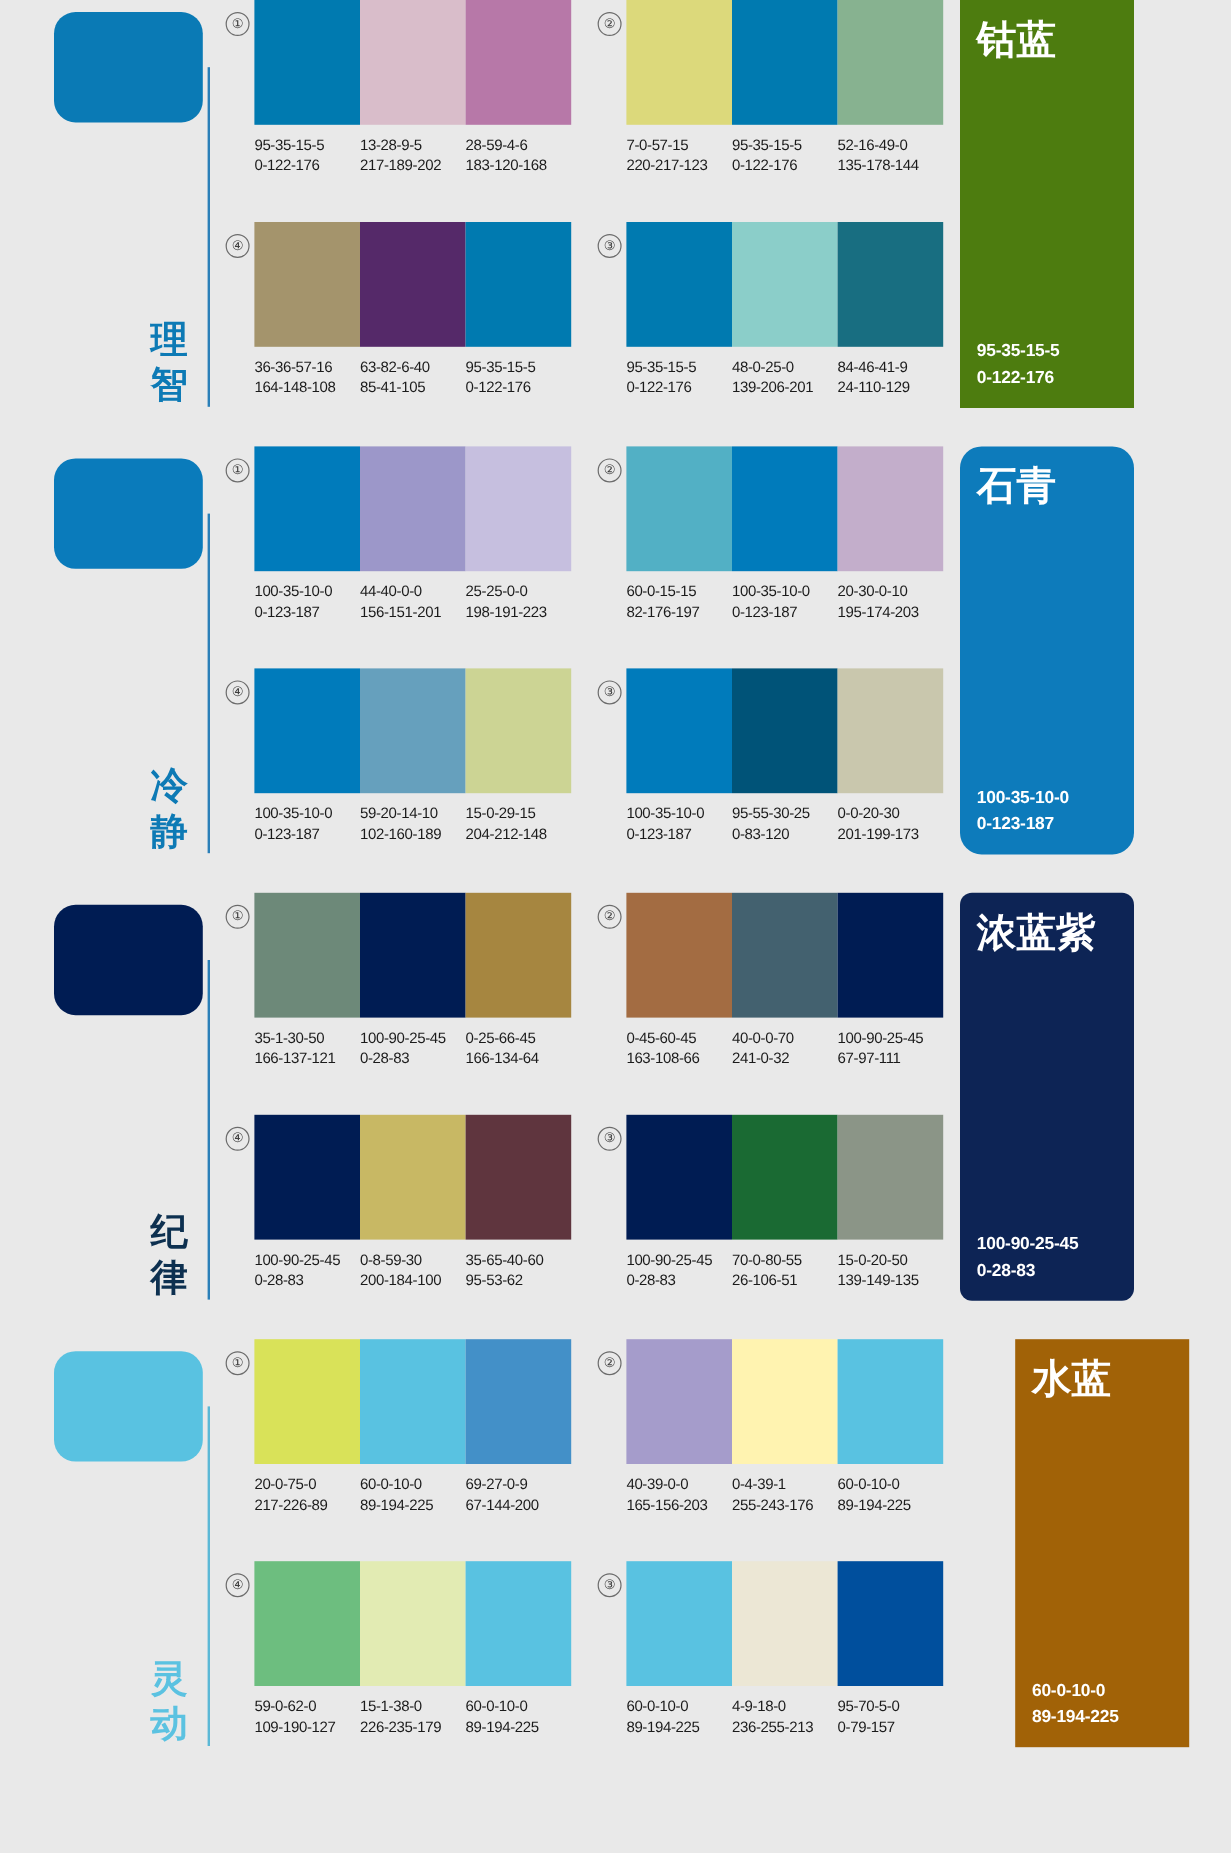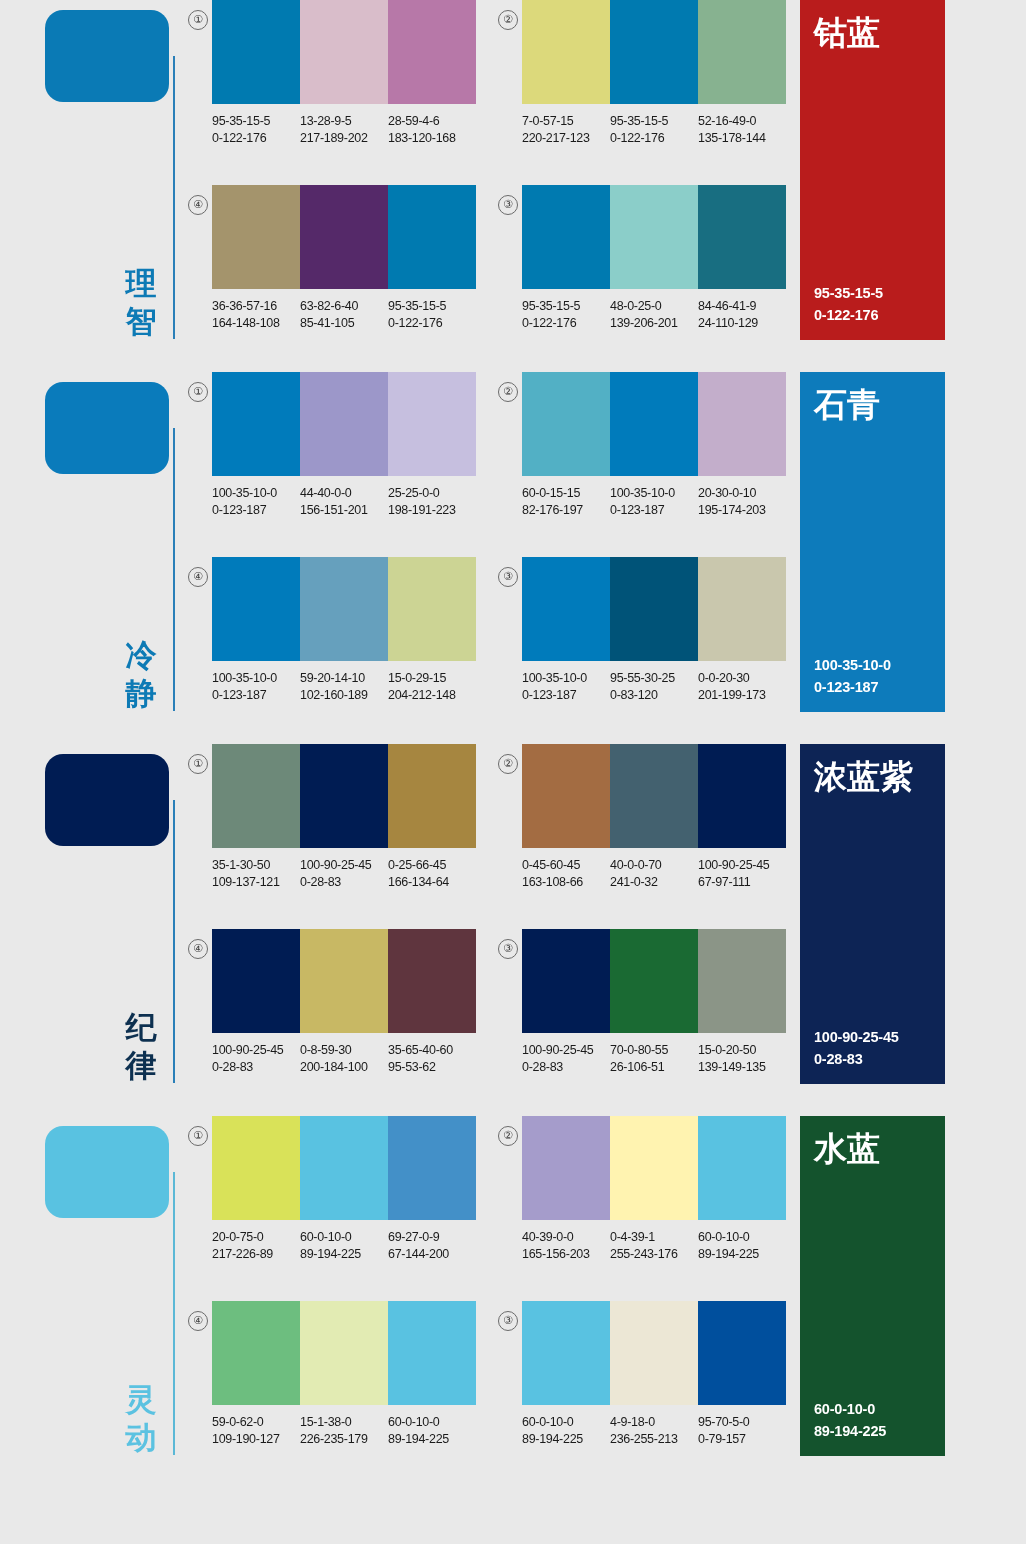--- a/index.html
+++ b/index.html
@@ -263,21 +263,21 @@
               <span class="rgb">139-206-201</span>
             </div>
             <div class="label">
               <span class="cmyk">84-46-41-9</span>
               <span class="rgb">24-110-129</span>
             </div>
           </div>
         </div>
       </div>
       <div class="keypanel-wrap">
-        <div class="keypanel" style="background: #b91c1c;">
+        <div class="keypanel" style="background: #4d7c0f;">
           <div class="keypanel-title" style="color: rgb(255, 255, 255);">钴蓝</div>
           <div class="keypanel-codes" style="color: rgb(255, 255, 255);">
             <span>95-35-15-5</span>
             <span>0-122-176</span>
           </div>
         </div>
       </div>
     </div>
     <div class="section">
       <div class="identity">
@@ -372,21 +372,21 @@
               <span class="rgb">0-83-120</span>
             </div>
             <div class="label">
               <span class="cmyk">0-0-20-30</span>
               <span class="rgb">201-199-173</span>
             </div>
           </div>
         </div>
       </div>
       <div class="keypanel-wrap">
-        <div class="keypanel" style="background: rgb(13, 123, 187);">
+        <div class="keypanel" style="background: rgb(13, 123, 187); border-radius: 18px;">
           <div class="keypanel-title" style="color: rgb(255, 255, 255);">石青</div>
           <div class="keypanel-codes" style="color: rgb(255, 255, 255);">
             <span>100-35-10-0</span>
             <span>0-123-187</span>
           </div>
         </div>
       </div>
     </div>
     <div class="section">
       <div class="identity">
@@ -401,21 +401,21 @@
         <div class="group">
           <div class="group-index">①</div>
           <div class="swatch-row">
             <div class="swatch" style="background: rgb(109, 137, 121);"></div>
             <div class="swatch" style="background: rgb(0, 28, 83);"></div>
             <div class="swatch" style="background: rgb(166, 134, 64);"></div>
           </div>
           <div class="label-row">
             <div class="label">
               <span class="cmyk">35-1-30-50</span>
-              <span class="rgb">109-137-121</span>
+              <span class="rgb">166-137-121</span>
             </div>
             <div class="label">
               <span class="cmyk">100-90-25-45</span>
               <span class="rgb">0-28-83</span>
             </div>
             <div class="label">
               <span class="cmyk">0-25-66-45</span>
               <span class="rgb">166-134-64</span>
             </div>
           </div>
@@ -481,21 +481,21 @@
               <span class="rgb">26-106-51</span>
             </div>
             <div class="label">
               <span class="cmyk">15-0-20-50</span>
               <span class="rgb">139-149-135</span>
             </div>
           </div>
         </div>
       </div>
       <div class="keypanel-wrap">
-        <div class="keypanel" style="background: rgb(13, 36, 85);">
+        <div class="keypanel" style="background: rgb(13, 36, 85); border-radius: 10px;">
           <div class="keypanel-title" style="color: rgb(255, 255, 255);">浓蓝紫</div>
           <div class="keypanel-codes" style="color: rgb(255, 255, 255);">
             <span>100-90-25-45</span>
             <span>0-28-83</span>
           </div>
         </div>
       </div>
     </div>
     <div class="section">
       <div class="identity">
@@ -590,21 +590,21 @@
               <span class="rgb">236-255-213</span>
             </div>
             <div class="label">
               <span class="cmyk">95-70-5-0</span>
               <span class="rgb">0-79-157</span>
             </div>
           </div>
         </div>
       </div>
       <div class="keypanel-wrap">
-        <div class="keypanel" style="background: #14532d;">
+        <div class="keypanel" style="background: #a16207; margin-left: 46px;">
           <div class="keypanel-title" style="color: rgb(255, 255, 255);">水蓝</div>
           <div class="keypanel-codes" style="color: rgb(255, 255, 255);">
             <span>60-0-10-0</span>
             <span>89-194-225</span>
           </div>
         </div>
       </div>
     </div>
   </div>
 

